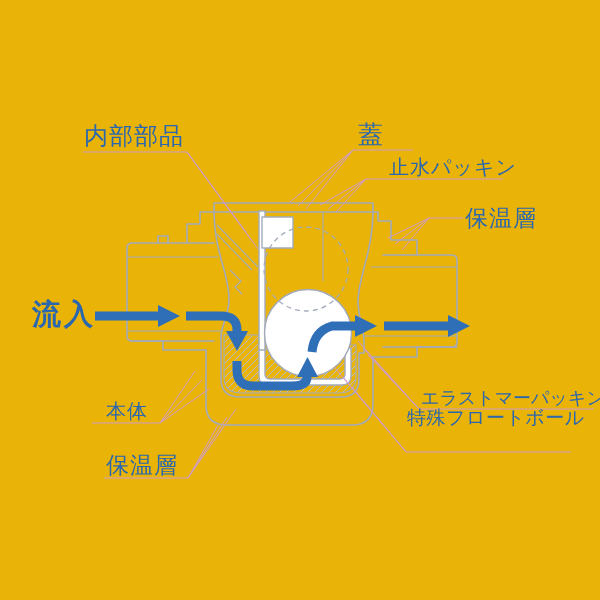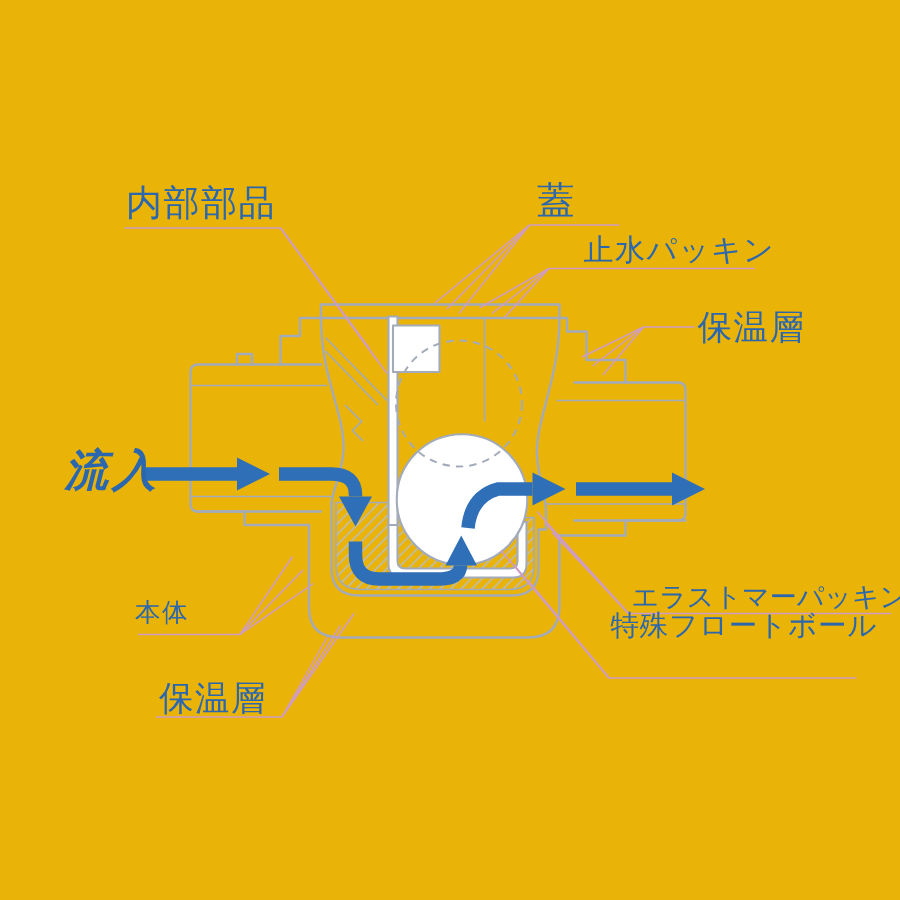--- a/index.html
+++ b/index.html
@@ -142,19 +142,19 @@
       <polygon class="head" points="355,315 377,326 355,337"></polygon>
       <path class="shaft" d="M384,326 H448"></path>
       <polygon class="head" points="448,315 470,326 448,337"></polygon>
     </g>
   </svg>
 
   <div class="lbl" style="left:84px;top:123px;font-size:24px;">内部部品</div>
   <div class="lbl" style="left:358px;top:121px;font-size:25px;">蓋</div>
   <div class="lbl" style="left:371px;top:156px;font-size:20px;margin-left:18px;">止水パッキン</div>
   <div class="lbl" style="left:465px;top:206px;font-size:23px;">保温層</div>
-  <div class="lbl flow" style="left:43px;top:299px;font-style:italic;">流入</div>
-  <div class="lbl" style="left:90px;top:400px;font-size:17px;">本体</div>
+  <div class="lbl flow" style="left:32px;top:299px;">流入</div>
+  <div class="lbl" style="left:106px;top:400px;font-size:20px;">本体</div>
   <div class="lbl" style="left:106px;top:453px;font-size:23px;">保温層</div>
   <div class="lbl" style="left:421px;top:389px;font-size:18px;letter-spacing:0;">エラストマーパッキン</div>
   <div class="lbl" style="left:407px;top:408px;font-size:19px;letter-spacing:0.5px;">特殊フロートボール</div>
 
 </div>
 
 </body></html>

